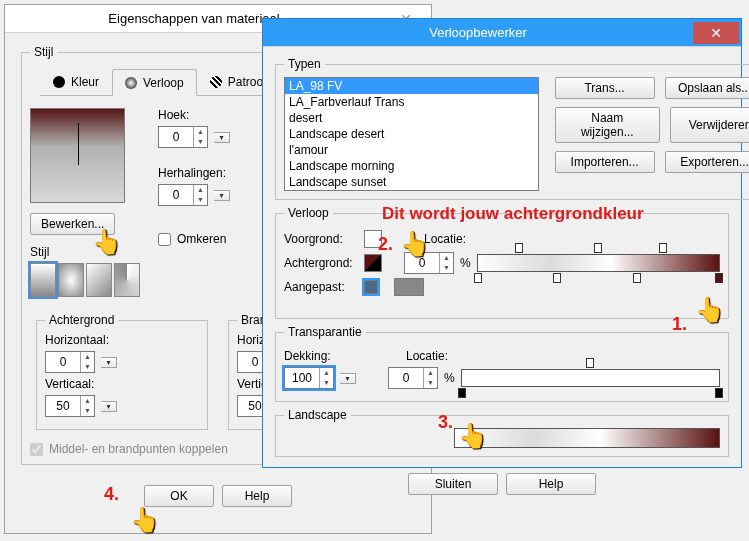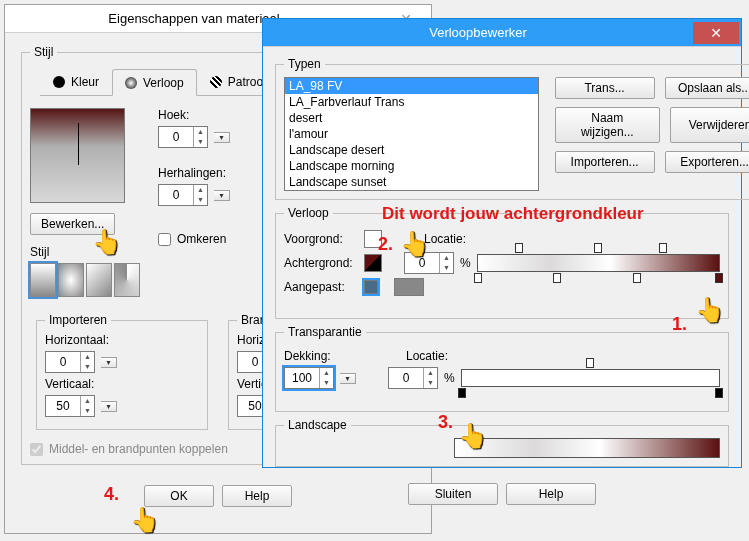--- a/index.html
+++ b/index.html
@@ -121,21 +121,21 @@
           <div style="height:22px"></div>
           <label class="checkbox">
             <input type="checkbox" style="">
             <span>Omkeren</span>
           </label>
         </div>
       </div>
 
       <div class="hpair" style="margin-top:10px">
         <fieldset class="col">
-          <legend>Importeren</legend>
+          <legend>Achtergrond</legend>
           <label>Horizontaal:</label>
           <div class="row">
             <div class="spinner">
                 <input value="0" style="">
                 <div class="arrows">
                   <span>▲</span>
                   <span>▼</span>
                 </div>
               </div>
             <div class="menubtn">▾</div>
@@ -198,22 +198,22 @@
     <div class="closebtn">✕</div>
   </div>
   <div class="win2-body">
     <fieldset>
       <legend>Typen</legend>
       <div style="display:flex;gap:16px">
         <div class="listbox">
           <div class="item sel">LA_98 FV</div>
           <div class="item">LA_Farbverlauf Trans</div>
           <div class="item">desert</div>
+          <div class="item">Landscape desert</div>
           <div class="item">l'amour</div>
-          <div class="item">Landscape desert</div>
           <div class="item">Landscape morning</div>
           <div class="item">Landscape sunset</div>
           <div class="item">Landscape sunset</div>
         </div>
         <div class="btncol">
           <div class="btnrow2">
             <button class="btn wide">Trans...</button>
             <button class="btn wide">Opslaan als...</button>
           </div>
           <div class="btnrow2">
@@ -259,21 +259,21 @@
         </div>
       </div>
       <div class="row">
         <label style="width:74px">Aangepast:</label>
         <span class="swatch sm" style="background:#4a6a8a;outline:2px solid #3399ff"></span>
         <span style="width:4px"></span>
         <span class="swatch" style="background:#888;width:30px"></span>
       </div>
     </fieldset>
 
-    <fieldset style="padding-bottom:18px">
+    <fieldset style="padding-bottom:8px">
       <legend>Transparantie</legend>
       <div class="row">
         <label style="width:60px">Dekking:</label>
         <span style="width:50px"></span>
         <label>Locatie:</label>
       </div>
       <div class="row">
         <div class="spinner" style="outline:2px solid #3399ff">
             <input value="100" style="">
             <div class="arrows">

